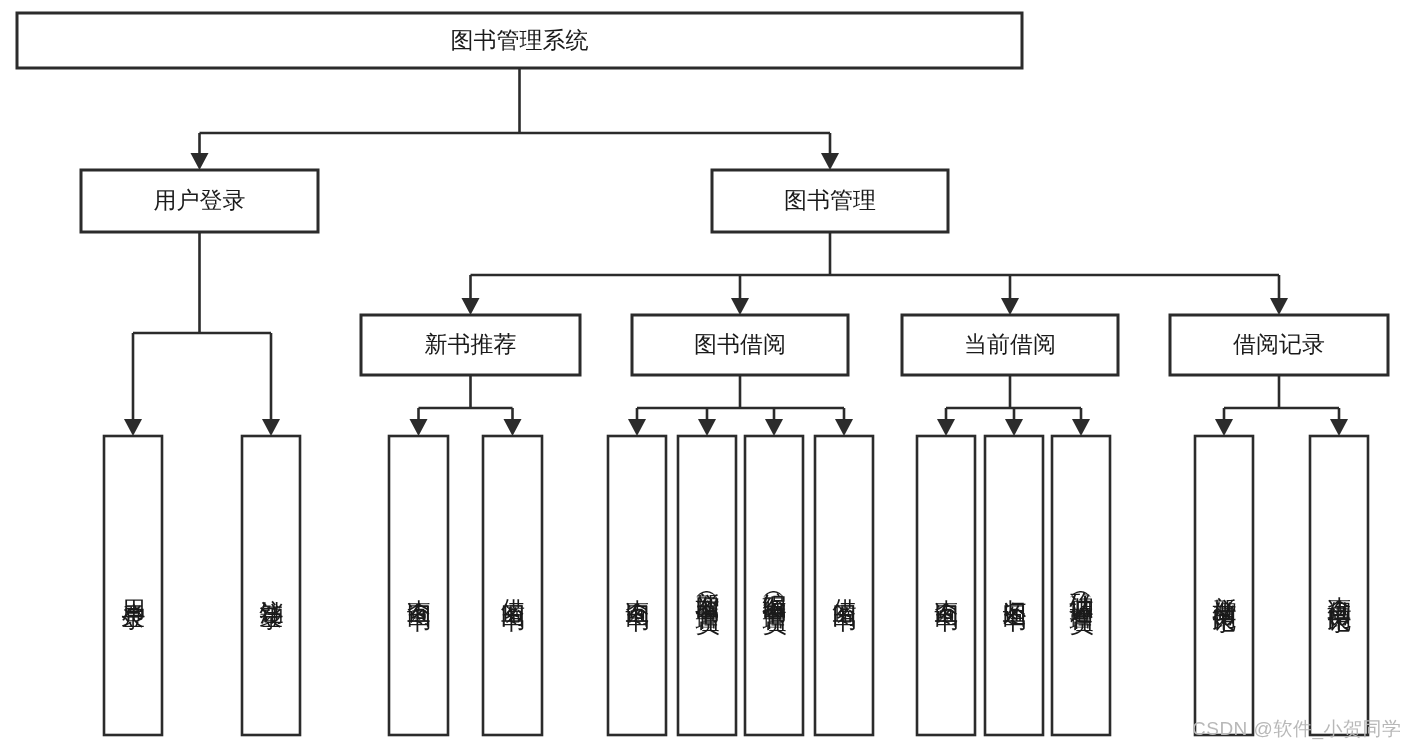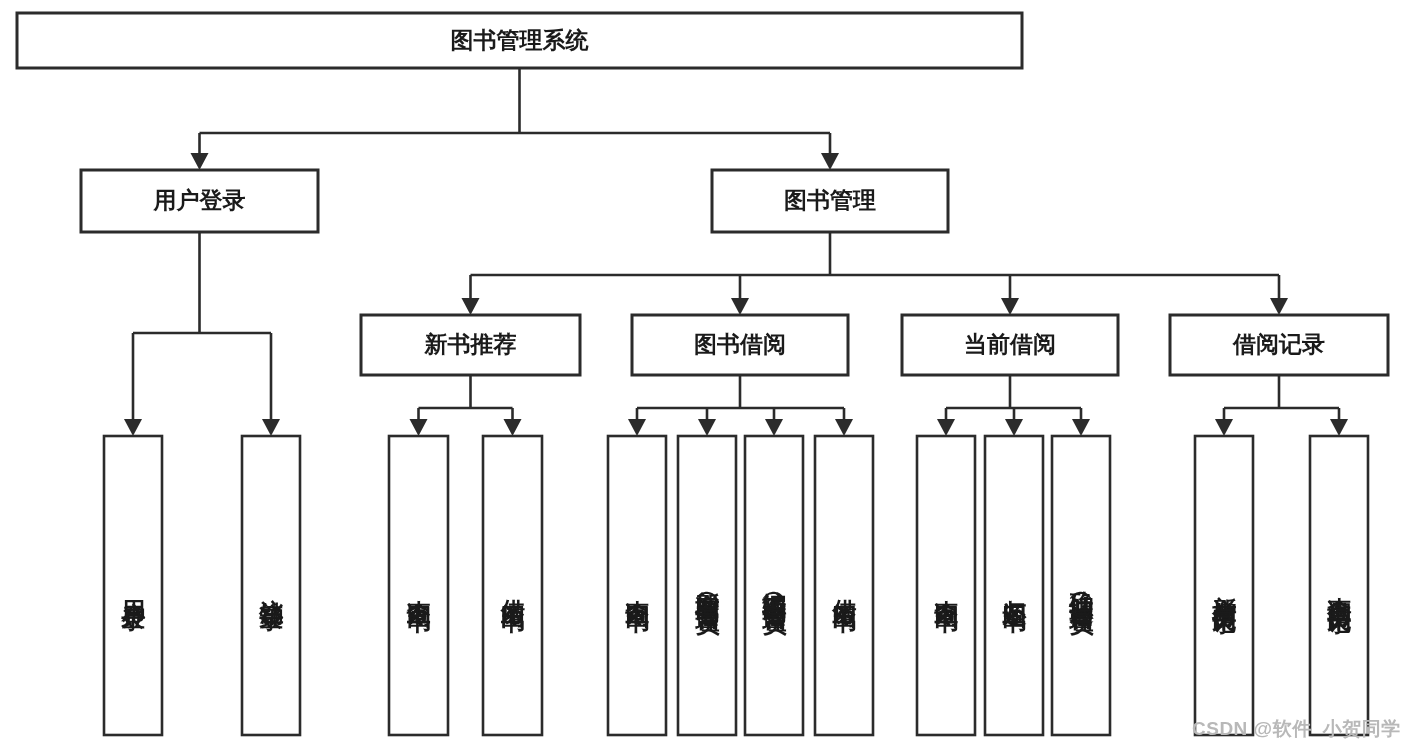--- a/index.html
+++ b/index.html
@@ -12,21 +12,20 @@
     height: 747px;
     font-family: "Liberation Sans", "DejaVu Sans", sans-serif;
     overflow: hidden;
     position: relative;
   }
   #diagram-root {
     position: relative;
     width: 1405px;
     height: 747px;
     background: #ffffff;
-    font-weight: bold;
   }
   svg.diagram-svg {
     position: absolute;
     top: 0;
     left: 0;
     width: 1405px;
     height: 747px;
   }
   .node-box {
     fill: #ffffff;

